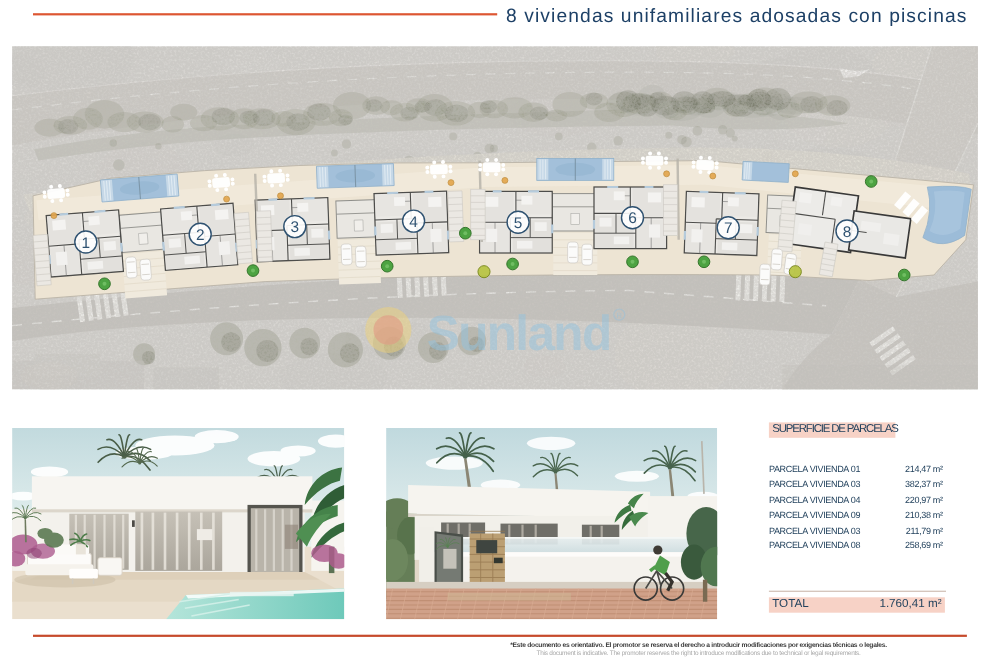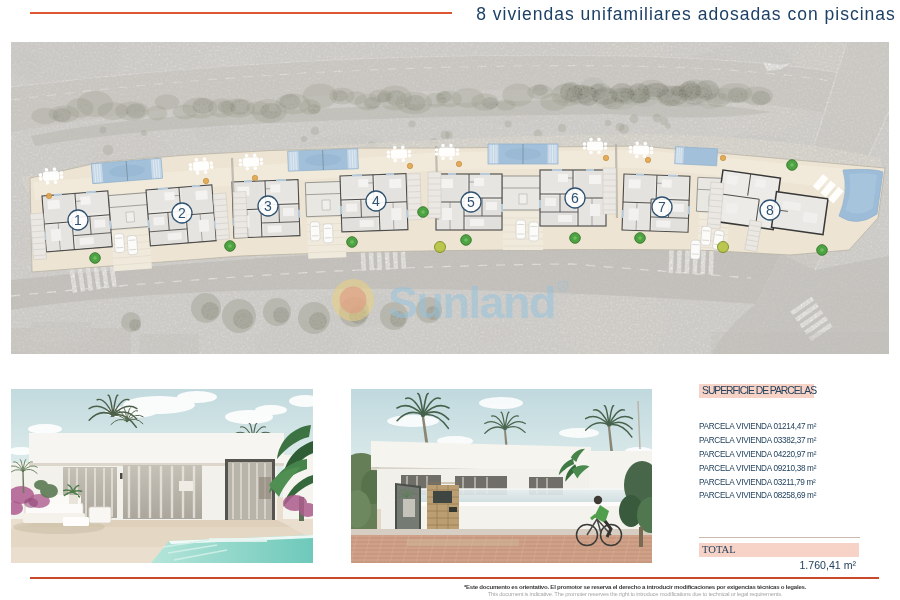--- a/index.html
+++ b/index.html
@@ -1,27 +1,27 @@
 <!DOCTYPE html>
 <html><head>
 <meta charset="utf-8">
 <style>
 html,body{margin:0;padding:0;width:900px;height:600px;background:#fff;
 font-family:"Liberation Sans",sans-serif;overflow:hidden;}
 .abs{position:absolute;}
 #page{position:relative;width:900px;height:600px;}
-.prow{display:flex;height:13.9px;line-height:13.9px;white-space:nowrap;}
+.prow{display:flex;justify-content:space-between;height:13.9px;line-height:13.9px;white-space:nowrap;}
 </style>
 </head>
 <body>
 <div id="page">
 
 <div class="abs" style="left:30px;top:12px;width:422px;height:2px;background:#dd5632;"></div>
 
-<div class="abs" style="left:476px;top:4px;width:420px;text-align:center;font-size:17.5px;letter-spacing:1px;color:#1d4066;white-space:nowrap;">8 viviendas unifamiliares adosadas con piscinas</div>
+<div class="abs" style="left:460px;top:4px;width:420px;text-align:left;font-size:17.5px;letter-spacing:1px;color:#1d4066;white-space:nowrap;">8 viviendas unifamiliares adosadas con piscinas</div>
 
 <svg class="abs" style="left:11px;top:42px;" width="878" height="312" viewBox="0 0 878 312">
 <defs>
 <filter id="noise" x="0" y="0" width="100%" height="100%">
 <feTurbulence type="fractalNoise" baseFrequency="0.5" numOctaves="3" seed="4"></feTurbulence>
 <feColorMatrix type="matrix" values="0 0 0 0 0.5  0 0 0 0 0.49  0 0 0 0 0.47  1.3 1.3 1.3 0 -1.1"></feColorMatrix>
 </filter>
 <linearGradient id="poolg" x1="0" y1="0" x2="1" y2="0">
  <stop offset="0" stop-color="#bdd5e5"></stop>
           <stop offset="1" stop-color="#85abc9"></stop>
@@ -1005,21 +1005,21 @@
 <div class="prow">
         <span>PARCELA VIVIENDA 08</span>
         <span>258,69 m²</span>
       </div>
 
 </div>
 
 <div class="abs" style="left:699px;top:537px;width:161px;height:1px;background:#cbb9ad;"></div>
 
 <div class="abs" style="left:699px;top:543px;width:154px;height:13.5px;background:#f7d2c6;color:#24435e;font-size:10.6px;line-height:13.5px;padding-left:3px;padding-right:3px;">
-      <span style="float:left;font-family:Liberation Serif, serif;">TOTAL</span>
-      <span style="float:right;margin-top:16px;">1.760,41 m²</span>
+      <span style="float:left;">TOTAL</span>
+      <span style="float:right;">1.760,41 m²</span>
     </div>
 
 <div class="abs" style="left:30px;top:577px;width:849px;height:2px;background:#c64a2b;"></div>
 
 <div class="abs" style="left:430px;top:583px;width:410px;text-align:center;font-size:6.1px;font-weight:bold;color:#3c3c3c;letter-spacing:-0.25px;white-space:nowrap;">*Este documento es orientativo. El promotor se reserva el derecho a introducir modificaciones por exigencias técnicas o legales.</div>
 <div class="abs" style="left:430px;top:591px;width:410px;text-align:center;font-size:5.9px;color:#a8a8a8;letter-spacing:-0.25px;white-space:nowrap;">This document is indicative. The promoter reserves the right to introduce modifications due to technical or legal requirements.</div>
 </div>
 
 </body></html>

